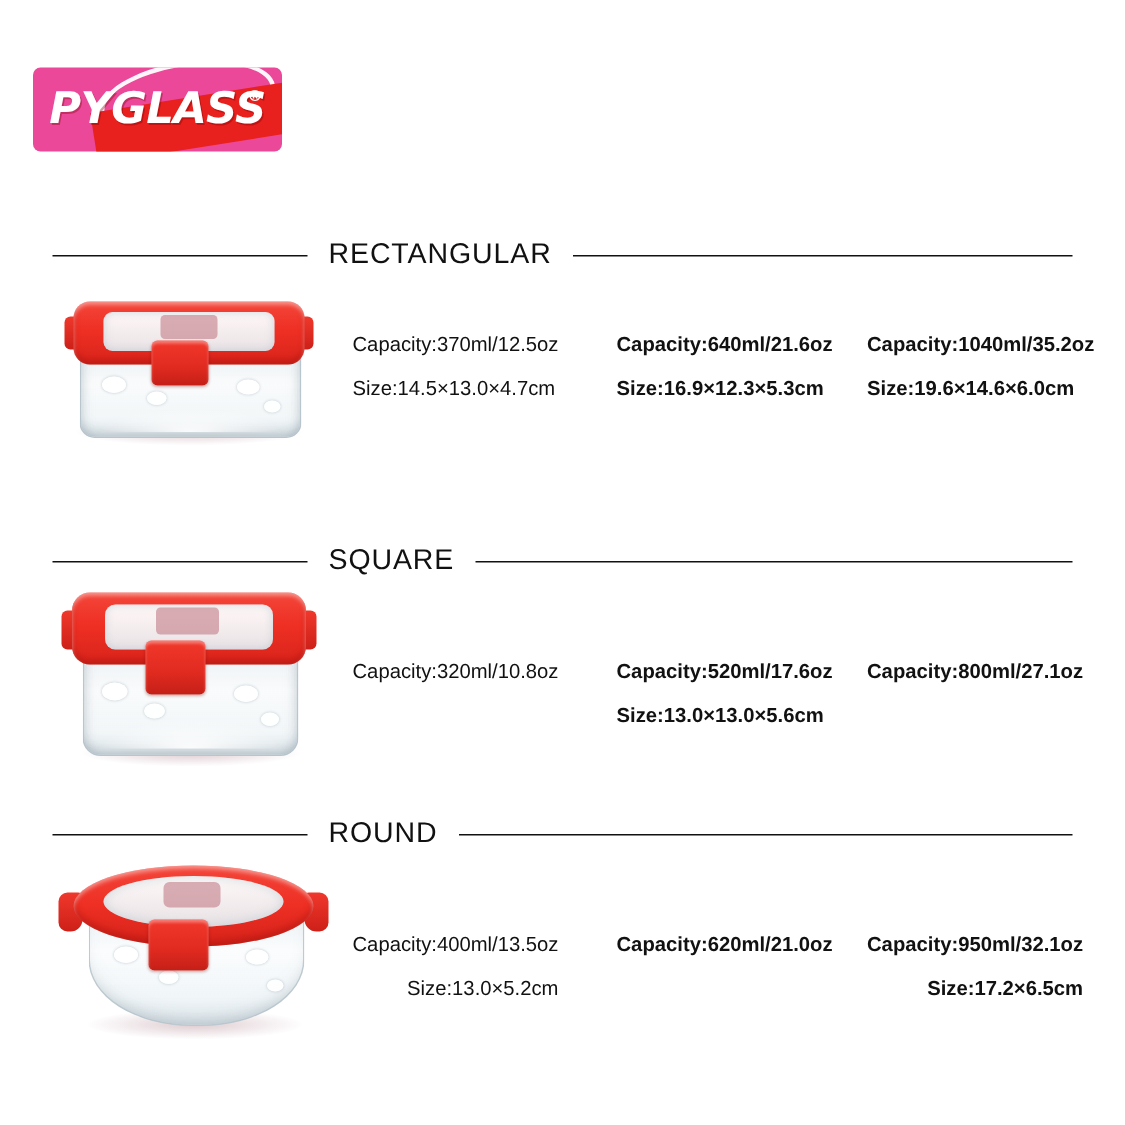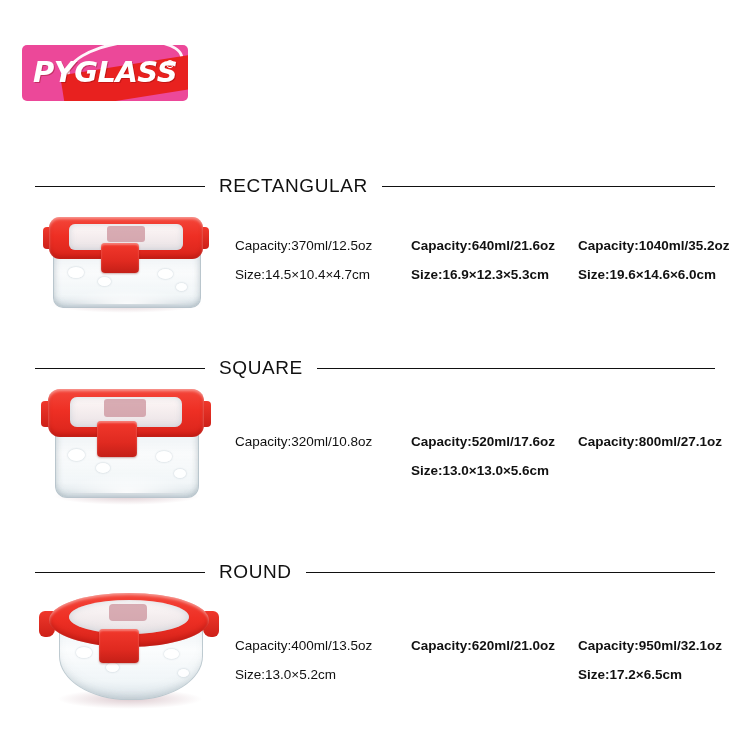--- a/index.html
+++ b/index.html
@@ -70,23 +70,23 @@
     position: absolute;
     right: 13px;
     top: 14px;
     font-family: "DejaVu Sans", sans-serif;
     font-size: 10px;
     font-weight: bold;
     color: #ffffff;
   }
 
   
-  .section { position: absolute; left: 0; width: 750px; margin-top: 16px; }
+  .section { position: absolute; left: 0; width: 750px; }
   #section-rectangular { top: 155px; }
-  #section-square      { top: 337px; }
+  #section-square      { top: 359px; }
   #section-round       { top: 541px; }
 
   .sec-header {
     position: relative;
     height: 30px;
     margin: 0 35px 0 35px;
     display: flex;
     align-items: center;
   }
   .rule { height: 1px; background: #111111; }
@@ -106,21 +106,21 @@
   .spec-row { position: relative; height: 10px; padding-left: 25px; }
   .spec-col {
     position: absolute;
     font-size: 13.5px;
     line-height: 29px;
     color: #111111;
     white-space: nowrap;
   }
   .spec-col .cap { display: block; }
   .spec-col .siz { display: block; }
-  .spec-col.centered { text-align: left; }
+  .spec-col.centered { text-align: right; }
 
   
   .col0 { left: 235px; }
   .col1 { left: 411px; font-weight: bold; }
   .col2 { left: 578px; font-weight: bold; }
 
   
   .prod { position: absolute; }
 
   
@@ -250,21 +250,21 @@
     <div class="lid" style="left:14px; top:8px; width:154px; height:42px; border-radius:11px;">
       <div class="lid-window" style="left:20px; top:7px; width:114px; height:26px; border-radius:6px;"></div>
       <div class="lid-tint" style="left:58px; top:9px; width:38px; height:16px;"></div>
     </div>
     <div class="latch" style="left:66px; top:34px; width:38px; height:30px;"></div>
   </div>
 
   <div class="spec-row">
     <div class="spec-col col0" style="top:30px;">
       <span class="cap">Capacity:370ml/12.5oz</span>
-      <span class="siz">Size:14.5×10.4×4.7cm</span>
+      <span class="siz">Size:14.5×13.0×4.7cm</span>
     </div>
     <div class="spec-col col1" style="top:30px;">
       <span class="cap">Capacity:640ml/21.6oz</span>
       <span class="siz">Size:16.9×12.3×5.3cm</span>
     </div>
     <div class="spec-col col2" style="top:30px;">
       <span class="cap">Capacity:1040ml/35.2oz</span>
       <span class="siz">Size:19.6×14.6×6.0cm</span>
     </div>
   </div>

